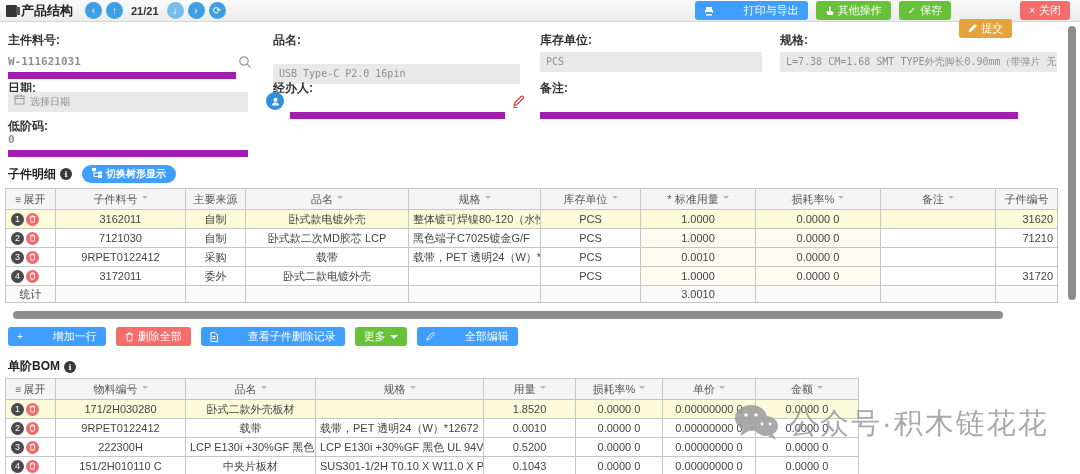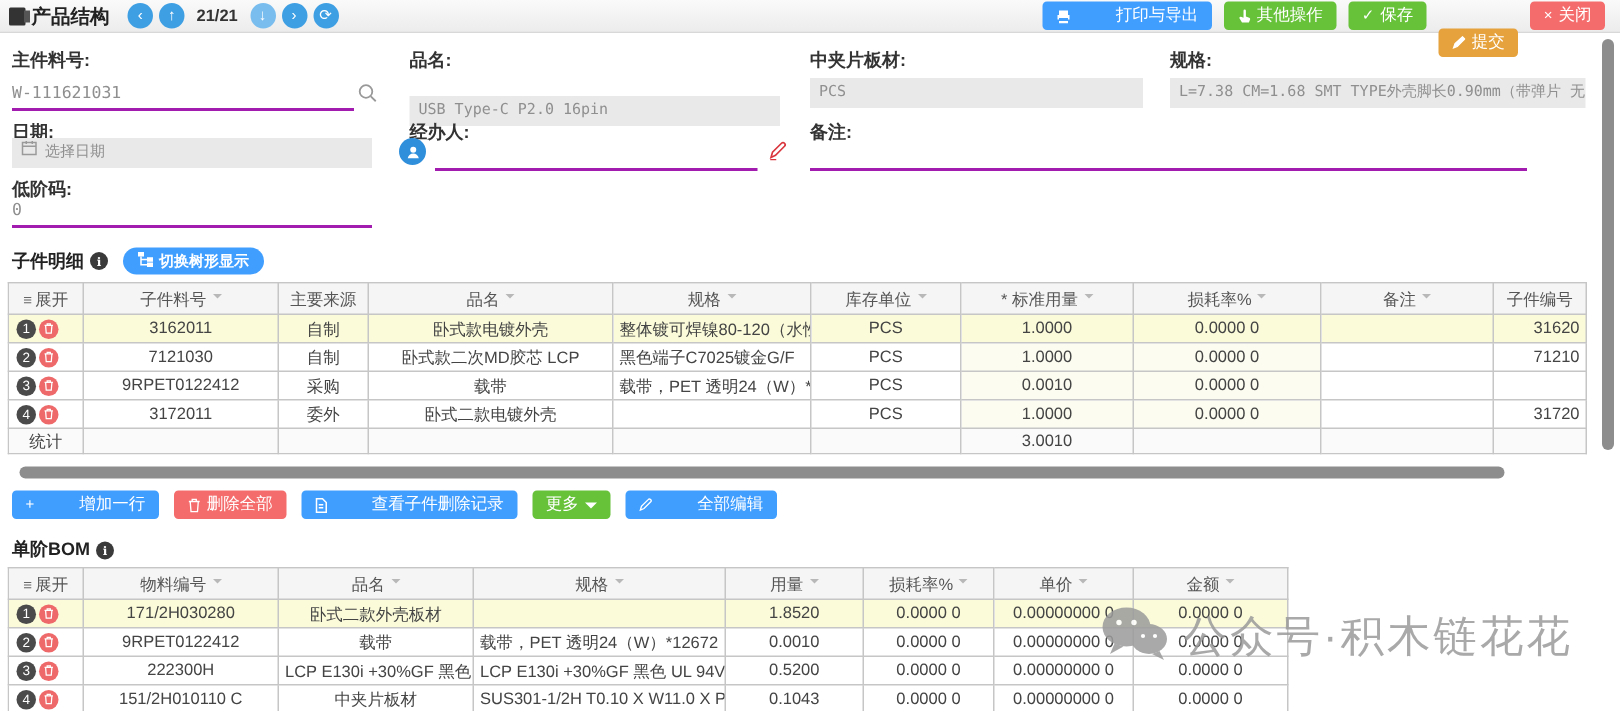--- a/index.html
+++ b/index.html
@@ -21,21 +21,21 @@
        color:#fff;font-size:11px;border:none;cursor:pointer;white-space:nowrap;line-height:1;}
   .btn-primary{background:#409EFF;gap:30px;} .btn-success{background:#67C23A;}
   .btn-warning{background:#E6A23C;margin-top:36px;} .btn-danger{background:#F56C6C;}
   .btn .bi{font-size:10px;display:inline-flex;align-items:center;}
 
   
   .flabel{font-size:12px;font-weight:bold;color:#333;white-space:nowrap;}
   .gbox{background:#e9e9e9;height:20px;line-height:20px;font-size:10px;color:#8f8f8f;padding:0 6px;
         font-family:"DejaVu Sans Mono",monospace;white-space:nowrap;overflow:hidden;box-sizing:border-box;}
   .uval{height:20px;line-height:20px;font-size:11px;color:#8f8f8f;font-family:"DejaVu Sans Mono",monospace;}
-  .uline{border-bottom:2px solid #a21caf;}
+  .uline{border-bottom:7px solid #a21caf;font-weight:bold;}
   .avatar{width:18px;height:18px;border-radius:50%;background:#2f8fdb;display:flex;align-items:center;justify-content:center;}
 
   
   .sec-title{font-size:12px;font-weight:bold;color:#222;display:flex;align-items:center;gap:4px;}
   .info-dot{width:12px;height:12px;border-radius:50%;background:#3a3a3a;color:#fff;font-size:8px;font-weight:bold;
             display:inline-flex;align-items:center;justify-content:center;font-family:"DejaVu Serif",serif;}
   .pill{display:inline-flex;align-items:center;gap:4px;height:18px;padding:0 10px;border-radius:10px;
         background:#409EFF;color:#fff;font-size:10px;cursor:pointer;margin-left:6px;justify-content:space-between;}
 
   
@@ -113,21 +113,21 @@
       </button>
       <button class="btn btn-danger">
         <span class="bi">×</span>
         <span>关闭</span>
       </button>
     </span>
   </div>
 
   <div class="abs flabel" style="left:8px;top:32px;">主件料号:</div>
   <div class="abs flabel" style="left:273px;top:32px;">品名:</div>
-  <div class="abs flabel" style="left:540px;top:32px;">中夹片板材:</div>
+  <div class="abs flabel" style="left:540px;top:32px;">库存单位:</div>
   <div class="abs flabel" style="left:780px;top:32px;">规格:</div>
 
   <div class="abs uval uline" style="left:8px;top:52px;width:228px;">W-111621031</div>
   <div class="abs" style="left:238px;top:55px;">
     <svg width="14" height="14" viewBox="0 0 14 14">
         <circle cx="6" cy="6" r="4.2" fill="none" stroke="#999" stroke-width="1.2"></circle>
         <path d="M9.2 9.2L12.5 12.5" stroke="#999" stroke-width="1.2"></path>
       </svg>
   </div>
   <div class="abs gbox" style="left:273px;top:64px;width:247px;">USB Type-C P2.0 16pin</div>

